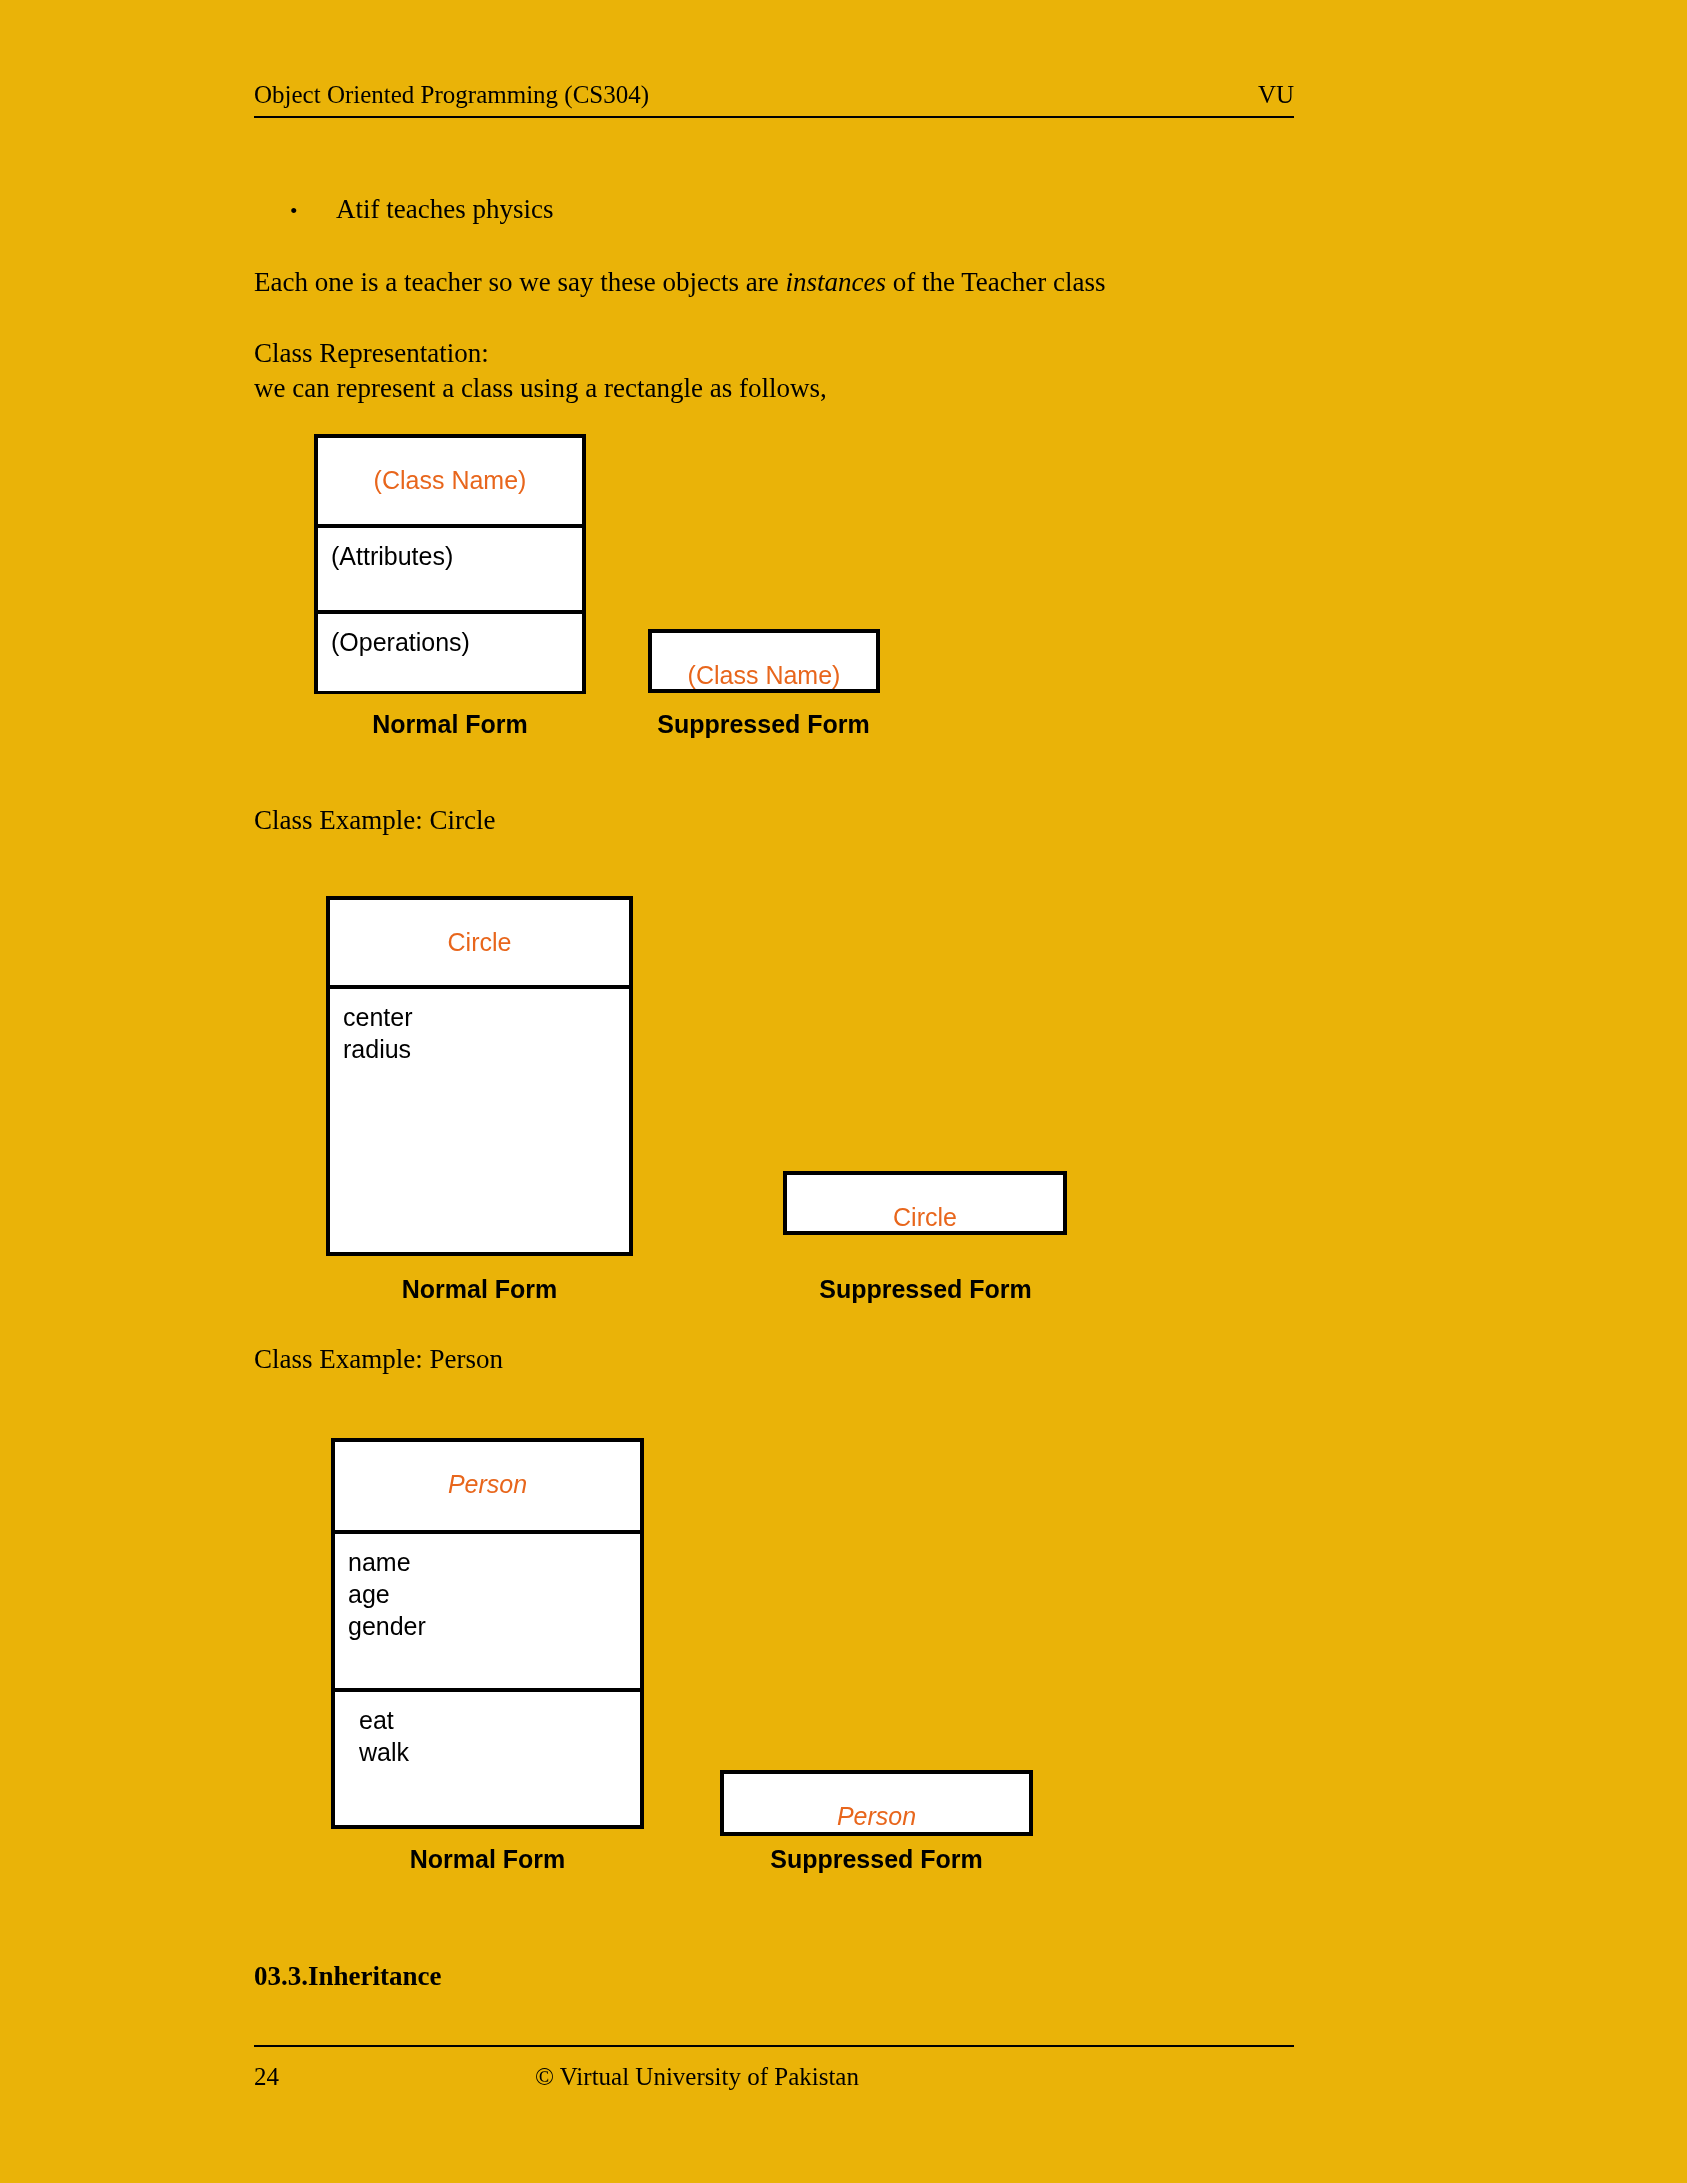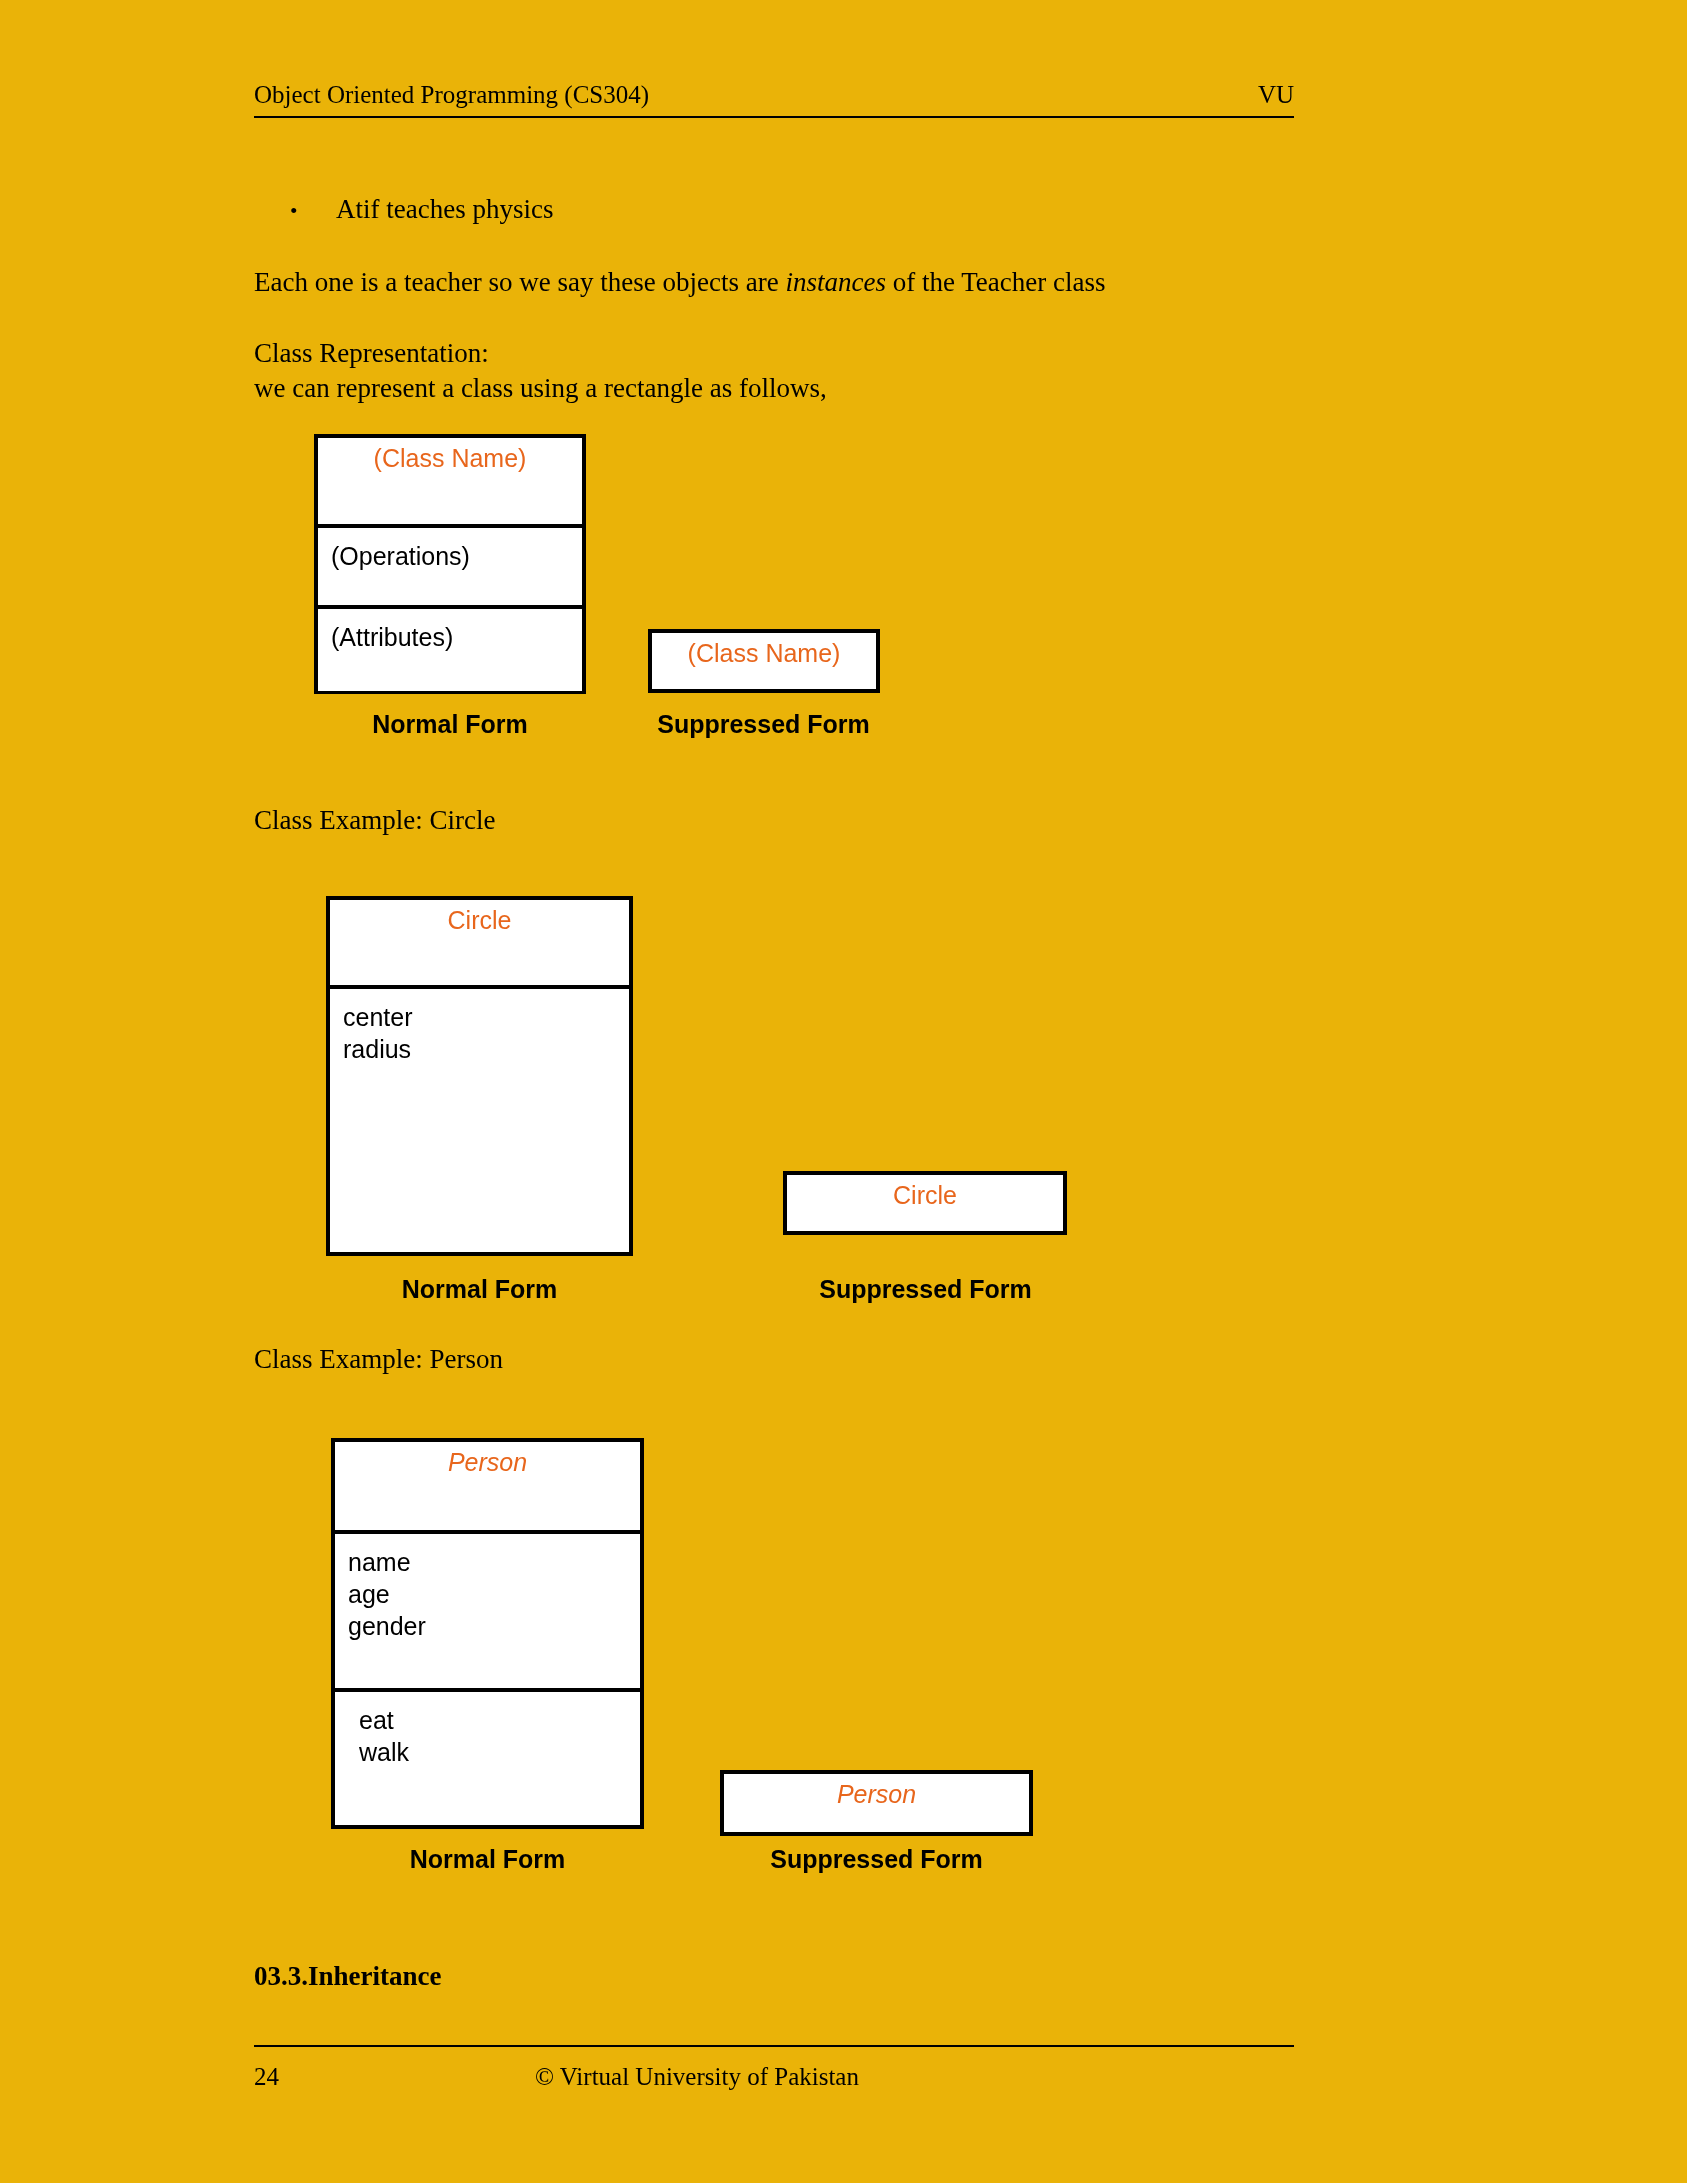--- a/index.html
+++ b/index.html
@@ -82,21 +82,21 @@
     box-sizing: border-box;
     position: relative;
     background: #ffffff;
   }
   .uml-cell + .uml-cell { border-top: 4.1px solid #000000; }
 
   .cls-name {
     text-align: center;
     color: #e8661c;
     font-size: 25px;
-    padding-top: 6px;
+    padding-top: 28px;
     font-family: "Liberation Sans", sans-serif;
   }
   .cls-name.italic { font-style: italic; }
 
   .cls-members {
     text-align: left;
     color: #000000;
     font-size: 25px;
     padding: 11.5px 0 0 13px;
     line-height: 1.28;
@@ -158,25 +158,25 @@
     <span>Each one is a teacher so we say these objects are </span><span class="ital">instances</span><span> of the Teacher class</span>
   </div>
 
   <div class="para h-classrep">Class Representation:</div>
   <div class="para p-wecan">we can represent a class using a rectangle as follows,</div>
 
   <div class="uml-box" style="left:314px; top:434px; width:272px; height:260px;">
     <div class="uml-cell" style="height:86px;">
       <div class="cls-name">(Class Name)</div>
     </div>
+    <div class="uml-cell" style="height:86px;">
+      <div class="cls-members">(Attributes)</div>
+    </div>
     <div class="uml-cell" style="height:81px;">
       <div class="cls-members">(Operations)</div>
-    </div>
-    <div class="uml-cell" style="height:86px;">
-      <div class="cls-members">(Attributes)</div>
     </div>
   </div>
   <div class="form-label" style="left:314px; top:710px; width:272px;">Normal Form</div>
 
   <div class="uml-box" style="left:648px; top:629px; width:232px; height:64px;">
     <div class="uml-cell" style="height:56px;">
       <div class="cls-name">(Class Name)</div>
     </div>
   </div>
   <div class="form-label" style="left:636px; top:710px; width:255px;">Suppressed Form</div>

